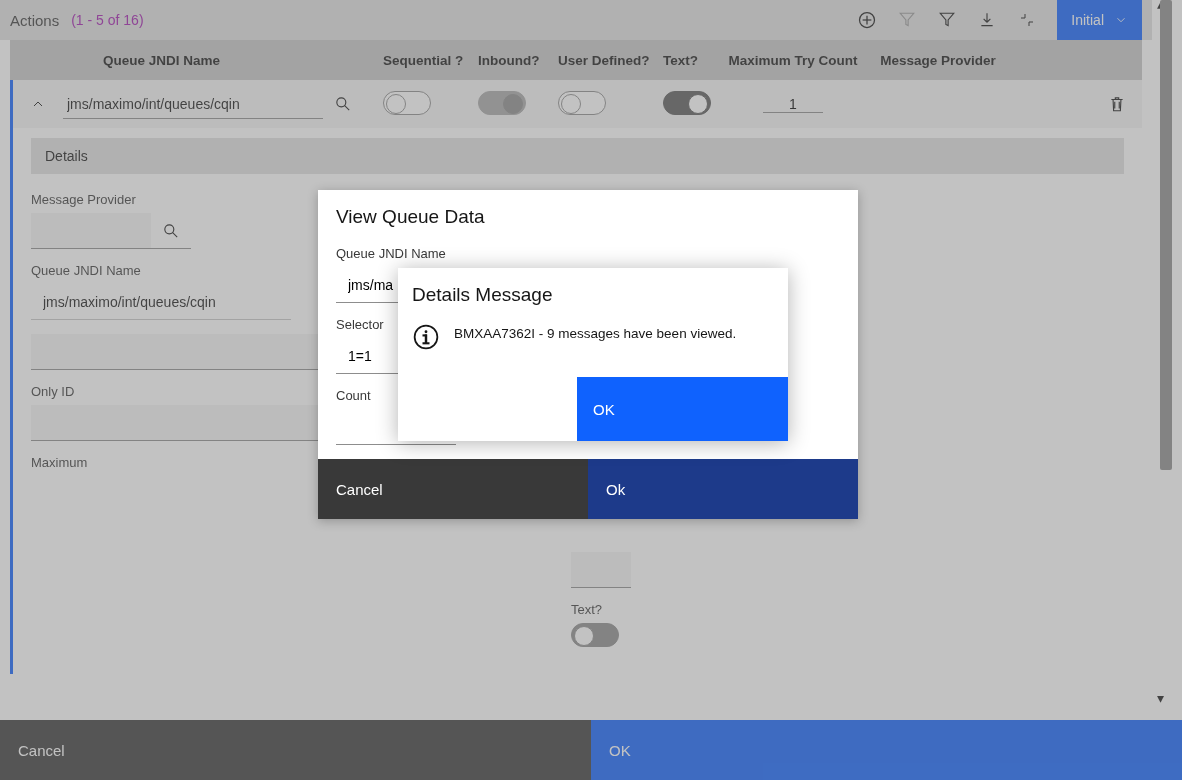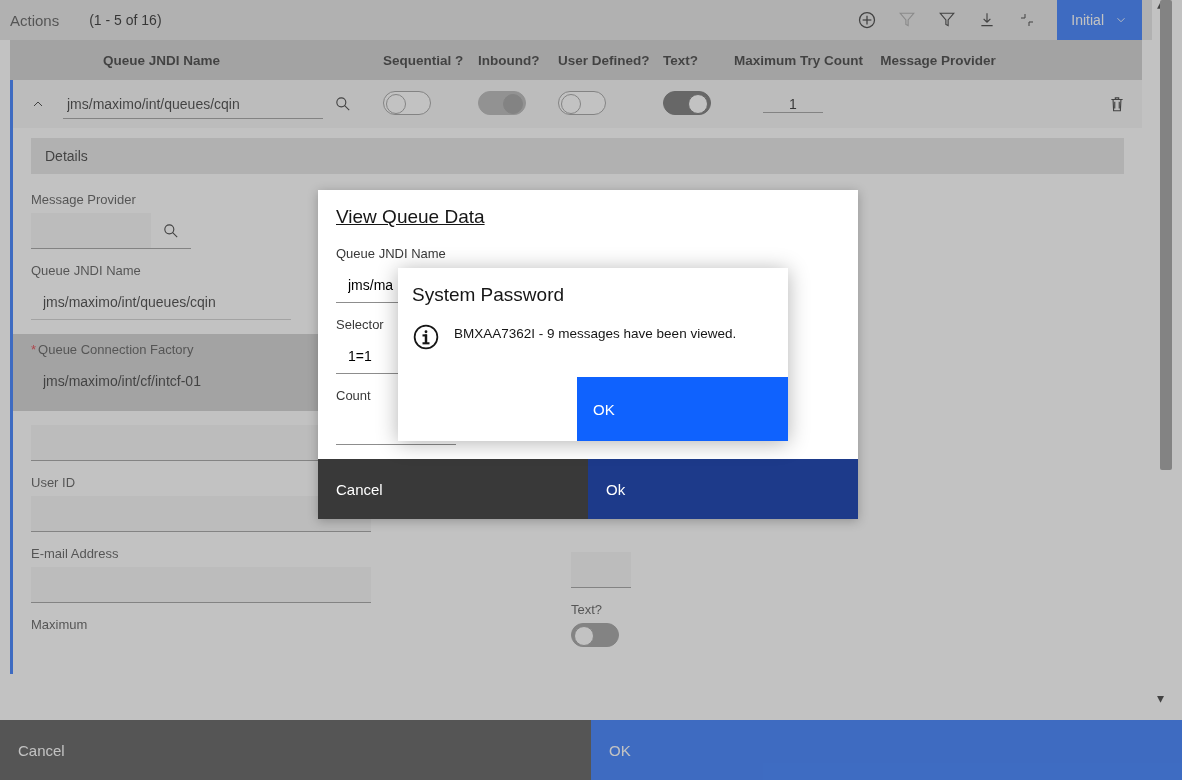--- a/index.html
+++ b/index.html
@@ -7,35 +7,35 @@
 
   .overlay { position: absolute; inset: 0; background: rgba(120,120,120,0.45); }
 
   
   .page { position: absolute; inset: 0; background: #fff; }
   .scroll-area { position: absolute; left: 0; right: 30px; top: 0; bottom: 60px; }
 
   
   .header { display: flex; align-items: center; height: 40px; padding: 0 10px; background: #e0e0e0; }
   .header .title { font-size: 15px; color: #393939; }
-  .header .count { font-size: 14px; color: #000000; margin-left: 30px; }
+  .header .count { font-size: 14px; color: #a21caf; margin-left: 12px; }
   .header .spacer { flex: 1; }
   .header .icon-btn { width: 40px; height: 40px; display: flex; align-items: center; justify-content: center; color: #393939; }
   .header .actions-btn { background: #0f62fe; color: #fff; padding: 0 14px; height: 40px; display: flex; align-items: center; margin-left: 10px; }
 
   
   .thead { display: flex; align-items: center; height: 40px; background: #c6c6c6; border-left: 3px solid transparent; }
   .thead div { font-size: 13.5px; color: #161616; font-weight: 600; }
   .col-expand { width: 50px; }
   .col-jndi { width: 320px; padding-left: 40px; }
   .col-seq { width: 95px; }
   .col-inb { width: 80px; }
   .col-ud  { width: 105px; }
   .col-txt { width: 60px; }
-  .col-try { width: 140px; text-align: right; }
+  .col-try { width: 140px; text-align: center; }
   .col-prov { width: 150px; text-align: center; }
   .col-del { width: 50px; }
 
   
   .trow { display: flex; align-items: center; height: 48px; background: #f4f4f4; border-left: 3px solid #0f62fe; }
   .trow .cell-jndi-input { width: 260px; border: none; border-bottom: 1px solid #8d8d8d; background: transparent; padding: 6px 4px; font-size: 14px; color: #161616; }
   .trow .jndi-search { width: 40px; height: 40px; display: flex; align-items: center; justify-content: center; }
   .toggle { width: 48px; height: 24px; border-radius: 12px; border: 1px solid #8d8d8d; background: #fff; position: relative; display: inline-block; }
   .toggle::after { content: ""; width: 18px; height: 18px; border-radius: 50%; background: #fff; border: 1px solid #8d8d8d; position: absolute; top: 2px; left: 2px; }
   .toggle.on { background: #595959; border-color: #595959; }
@@ -69,21 +69,21 @@
   
   .v-scroll { position: absolute; top: 0; right: 10px; width: 12px; height: 700px; }
   .v-scroll .thumb { position: absolute; top: 0; width: 12px; height: 470px; background: #8d8d8d; border-radius: 2px; }
   .v-scroll .arrow { position:absolute; left:-3px; font-size:14px; color:#161616;}
   .v-scroll .arrow.up { top:-4px; }
   .v-scroll .arrow.down { top: 690px; }
 
   
   .dialog-vqd { position: absolute; left: 318px; top: 190px; width: 540px; background: #fff; box-shadow: 0 2px 10px rgba(0,0,0,0.25); }
   .dialog-vqd .dlg-pad { padding: 16px 18px 0 18px; }
-  .dialog-vqd h2 { font-size: 19px; font-weight: 400; color: #161616; margin-bottom: 18px; text-decoration: underline; }
+  .dialog-vqd h2 { font-size: 19px; font-weight: 400; color: #161616; margin-bottom: 18px; }
   .dialog-vqd .row { display: flex; margin-bottom: 14px; }
   .dialog-vqd .row .fld { flex: 1; }
   .dialog-vqd .row .fld.right { flex: 0 0 140px; text-align:left;}
   .dialog-vqd label { font-size: 13px; color: #393939; display: block; margin-bottom: 6px; }
   .dialog-vqd input.ti { width: 100%; height: 36px; background: #fff; border: none; border-bottom: 1px solid #8d8d8d; padding: 0 12px; font-size: 14px; }
   .dialog-vqd .footer { display: flex; height: 60px; }
   .dialog-vqd .footer .btn { flex: 1; display:flex; align-items:center; padding:0 18px; color:#fff; font-size:15px;}
   .dialog-vqd .footer .btn.cancel { background: #393939; }
   .dialog-vqd .footer .btn.ok { background: #1d3a8a; }
 
@@ -202,33 +202,25 @@
                     <circle cx="13" cy="13" r="8" fill="none" stroke="#161616" stroke-width="2"></circle>
                     <line x1="19" y1="19" x2="27" y2="27" stroke="#161616" stroke-width="2"></line>
                   </svg>
               </span>
             </div>
           </div>
           <div class="field">
             <span class="field-label">Queue JNDI Name</span>
             <input class="field-input ro" style="width: 260px;" readonly="" value="jms/maximo/int/queues/cqin">
           </div>
-          <div class="field" style="background:#c6c6c6; margin:0 -18px 14px -18px; padding:8px 18px 12px 18px;">
-            <span class="field-label req">Queue Connection Factory</span>
-            <input class="field-input ro" style="width: 260px; background: transparent;" readonly="" value="jms/maximo/int/cf/intcf-01">
-          </div>
           <div class="field">
             <input class="field-input" value="" style="">
           </div>
           <div class="field">
-            <span class="field-label">User ID</span>
-            <input class="field-input" value="" style="">
-          </div>
-          <div class="field">
-            <span class="field-label">E-mail Address</span>
+            <span class="field-label">Only ID</span>
             <input class="field-input" value="" style="">
           </div>
           <div class="field">
             <span class="field-label">Maximum</span>
           </div>
         </div>
         <div class="rcol">
           <div style="height:360px"></div>
           <div class="field" style="width:60px; margin-left:90px;">
             <input class="field-input" style="width: 60px;">
@@ -287,21 +279,21 @@
         <span>Cancel</span>
       </div>
     <div class="btn ok">
         <span>Ok</span>
       </div>
   </div>
 </div>
 
 <div class="dialog-msg">
   <div class="pad">
-    <h3>System Password</h3>
+    <h3>Details Message</h3>
     <div class="body">
       <span class="info-icon">
         <svg width="28" height="28" viewBox="0 0 32 32">
             <circle cx="16" cy="16" r="13" fill="none" stroke="#161616" stroke-width="2"></circle>
             <circle cx="16" cy="10" r="1.6" fill="#161616"></circle>
             <rect x="14.6" y="13" width="2.8" height="11" fill="#161616"></rect>
             <rect x="12" y="13" width="5" height="2.4" fill="#161616"></rect>
             <rect x="12" y="22" width="8" height="2.4" fill="#161616"></rect>
           </svg>
       </span>

